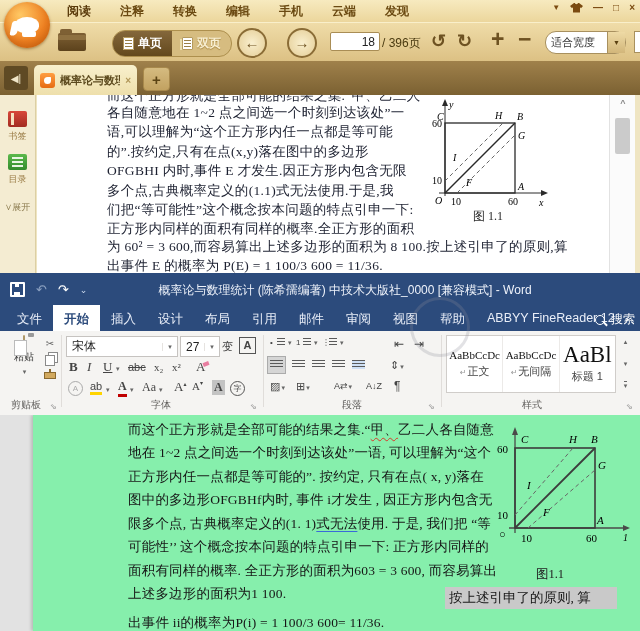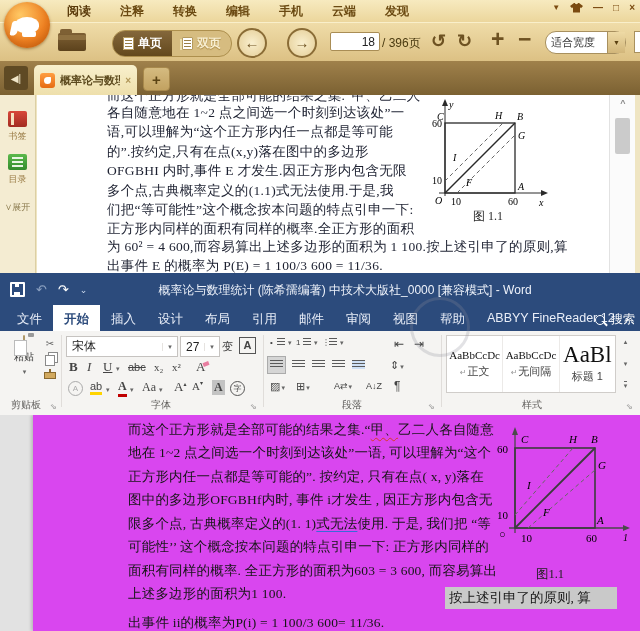--- a/index.html
+++ b/index.html
@@ -158,21 +158,21 @@
   .sprev{font:11px "Liberation Serif",serif;color:#111;white-space:nowrap;}
   .sprev.big{font-size:23px;line-height:22px;}
   .sname{font-size:11px;color:#444;white-space:nowrap;}
   .snpre{font-size:8px;color:#999;margin-right:1px;}
   .gscroll{position:absolute;left:618px;top:4px;width:15px;height:58px;display:flex;
     flex-direction:column;justify-content:space-between;align-items:center;font-size:7px;
     color:#666;padding:3px 0;box-sizing:border-box;}
   .watermark{position:absolute;left:410px;top:24px;width:54px;height:54px;border-radius:50%;
     border:3px solid rgba(140,140,150,.25);z-index:6;pointer-events:none;}
   .wdoc{position:absolute;left:0;top:142px;right:0;height:216px;background:#e2e2e2;overflow:hidden;}
-  .wpage{position:absolute;left:33px;top:0;width:607px;height:100%;background:#d946ef;
+  .wpage{position:absolute;left:33px;top:0;width:607px;height:100%;background:#86efac;
     box-shadow:-2px 0 3px rgba(0,0,0,.18);}
   .wline{position:absolute;left:95px;white-space:nowrap;
     font:13.5px "Liberation Serif","DejaVu Serif",serif;color:#161616;letter-spacing:.2px;}
   .wavyred{text-decoration:underline wavy #d83a2a;text-decoration-thickness:1px;text-underline-offset:3px;}
   .ublue{text-decoration:underline #3a6ad8;text-underline-offset:3px;}
   .whl{position:absolute;left:412px;top:172px;background:#c9c9c9;
     font:13.5px "Liberation Serif",serif;color:#161616;padding:2px 26px 2px 4px;white-space:nowrap;}
   .wcap{position:absolute;left:462px;top:151px;width:110px;text-align:center;
     font:12.5px "Liberation Serif",serif;color:#222;}
   svg text{font-family:"Liberation Serif",serif;}
@@ -261,21 +261,21 @@
 
       <div class="pdfpage">
         <div class="pline" style="top:-8px;">而这个正方形就是全部可能的结果之集.“甲、乙二人</div>
         <div class="pline" style="top:9px;">各自随意地在 1~2 点之间选一个时刻到达该处”一</div>
         <div class="pline" style="top:28px;">语,可以理解为“这个正方形内任一点都是等可能</div>
         <div class="pline" style="top:48px;">的”.按约定,只有在点(x,y)落在图中的多边形</div>
         <div class="pline" style="top:67px;">OFGBHI 内时,事件 E 才发生.因正方形内包含无限</div>
         <div class="pline" style="top:87px;">多个点,古典概率定义的(1.1)式无法使用.于是,我</div>
         <div class="pline" style="top:106px;">们把“等可能性”这个概念按本问题的特点引申一下:</div>
         <div class="pline" style="top:125px;">正方形内同样的面积有同样的概率.全正方形的面积</div>
-        <div class="pline" style="top:143px;">为 60² = 4 600,而容易算出上述多边形的面积为 1 100.按上述引申了的原则,算</div>
+        <div class="pline" style="top:143px;">为 60² = 3 600,而容易算出上述多边形的面积为 8 100.按上述引申了的原则,算</div>
         <div class="pline" style="top:162px;">出事件 E 的概率为 P(E) = 1 100/3 600 = 11/36.</div>
 
         <svg width="130" height="118" viewBox="0 0 130 118" style="position:absolute;left:386px;top:1px;">
           <line x1="22" y1="100" x2="22" y2="8" stroke="#2a2a2a" stroke-width="1"></line>
           <polygon points="19,10 25,10 22,3" fill="#2a2a2a"></polygon>
           <line x1="16" y1="97" x2="120" y2="97" stroke="#2a2a2a" stroke-width="1"></line>
           <polygon points="118,94 118,100 125,97" fill="#2a2a2a"></polygon>
           <rect x="22" y="27" width="70" height="70" fill="none" stroke="#2a2a2a" stroke-width="1.3"></rect>
           <line x1="22" y1="97" x2="92" y2="27" stroke="#2a2a2a" stroke-width="1.5"></line>
           <line x1="22" y1="85" x2="80" y2="27" stroke="#555" stroke-width="0.9" stroke-dasharray="4,3"></line>

